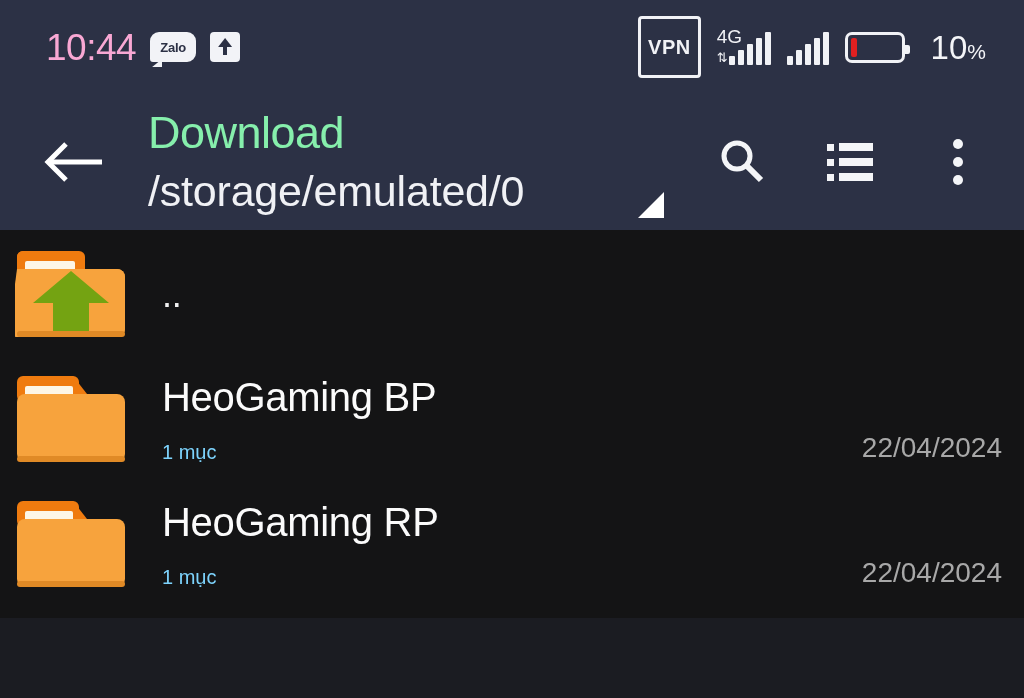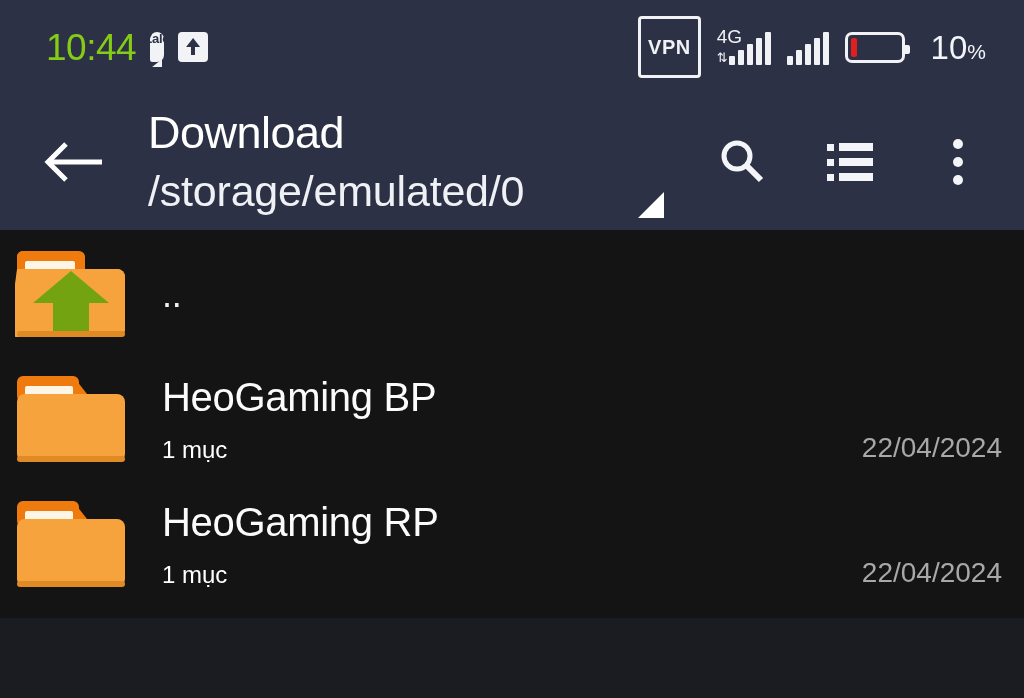--- a/index.html
+++ b/index.html
@@ -30,34 +30,34 @@
     justify-content: space-between;
     box-sizing: border-box;
     padding: 0 38px 0 46px;
   }
   .status-left {
     display: flex;
     align-items: center;
     gap: 14px;
   }
   .clock {
-    color: #84cc16;
+    color: #f9a8d4;
     font-size: 37px;
     letter-spacing: -0.5px;
     line-height: 1;
     font-weight: 400;
   }
   .zalo-icon {
     position: relative;
-    width: 14px;
+    width: 46px;
     height: 30px;
     background: #f2f3f7;
     border-radius: 9px 9px 9px 3px;
     display: flex;
-    align-items: flex-start;
+    align-items: center;
     justify-content: center;
   }
   .zalo-icon span {
     color: #2c3145;
     font-size: 13px;
     font-weight: bold;
     line-height: 1;
     letter-spacing: -0.3px;
   }
   .zalo-icon::after {
@@ -195,21 +195,21 @@
     position: relative;
     flex: 0 0 auto;
   }
   .back-btn svg { display: block; }
   .title-block {
     flex: 1 1 auto;
     margin-left: 36px;
     min-width: 0;
   }
   .title-main {
-    color: #ffffff;
+    color: #86efac;
     font-size: 45px;
     line-height: 1.08;
     letter-spacing: -0.5px;
   }
   .title-sub {
     color: #f0f1f5;
     font-size: 43px;
     line-height: 1.12;
     margin-top: 10px;
     letter-spacing: -0.2px;
@@ -314,22 +314,22 @@
   }
   .row-name.dotdot {
     top: 47px;
     font-size: 36px;
     color: #f2f2f2;
   }
   .row-sub {
     position: absolute;
     left: 0;
     bottom: 18px;
-    color: #ffffff;
-    font-size: 24px;
+    color: #7dd3fc;
+    font-size: 20px;
     line-height: 1;
   }
   .row-date {
     position: absolute;
     right: 0;
     bottom: 18px;
     color: #a8a8a8;
     font-size: 28px;
     line-height: 1;
   }

